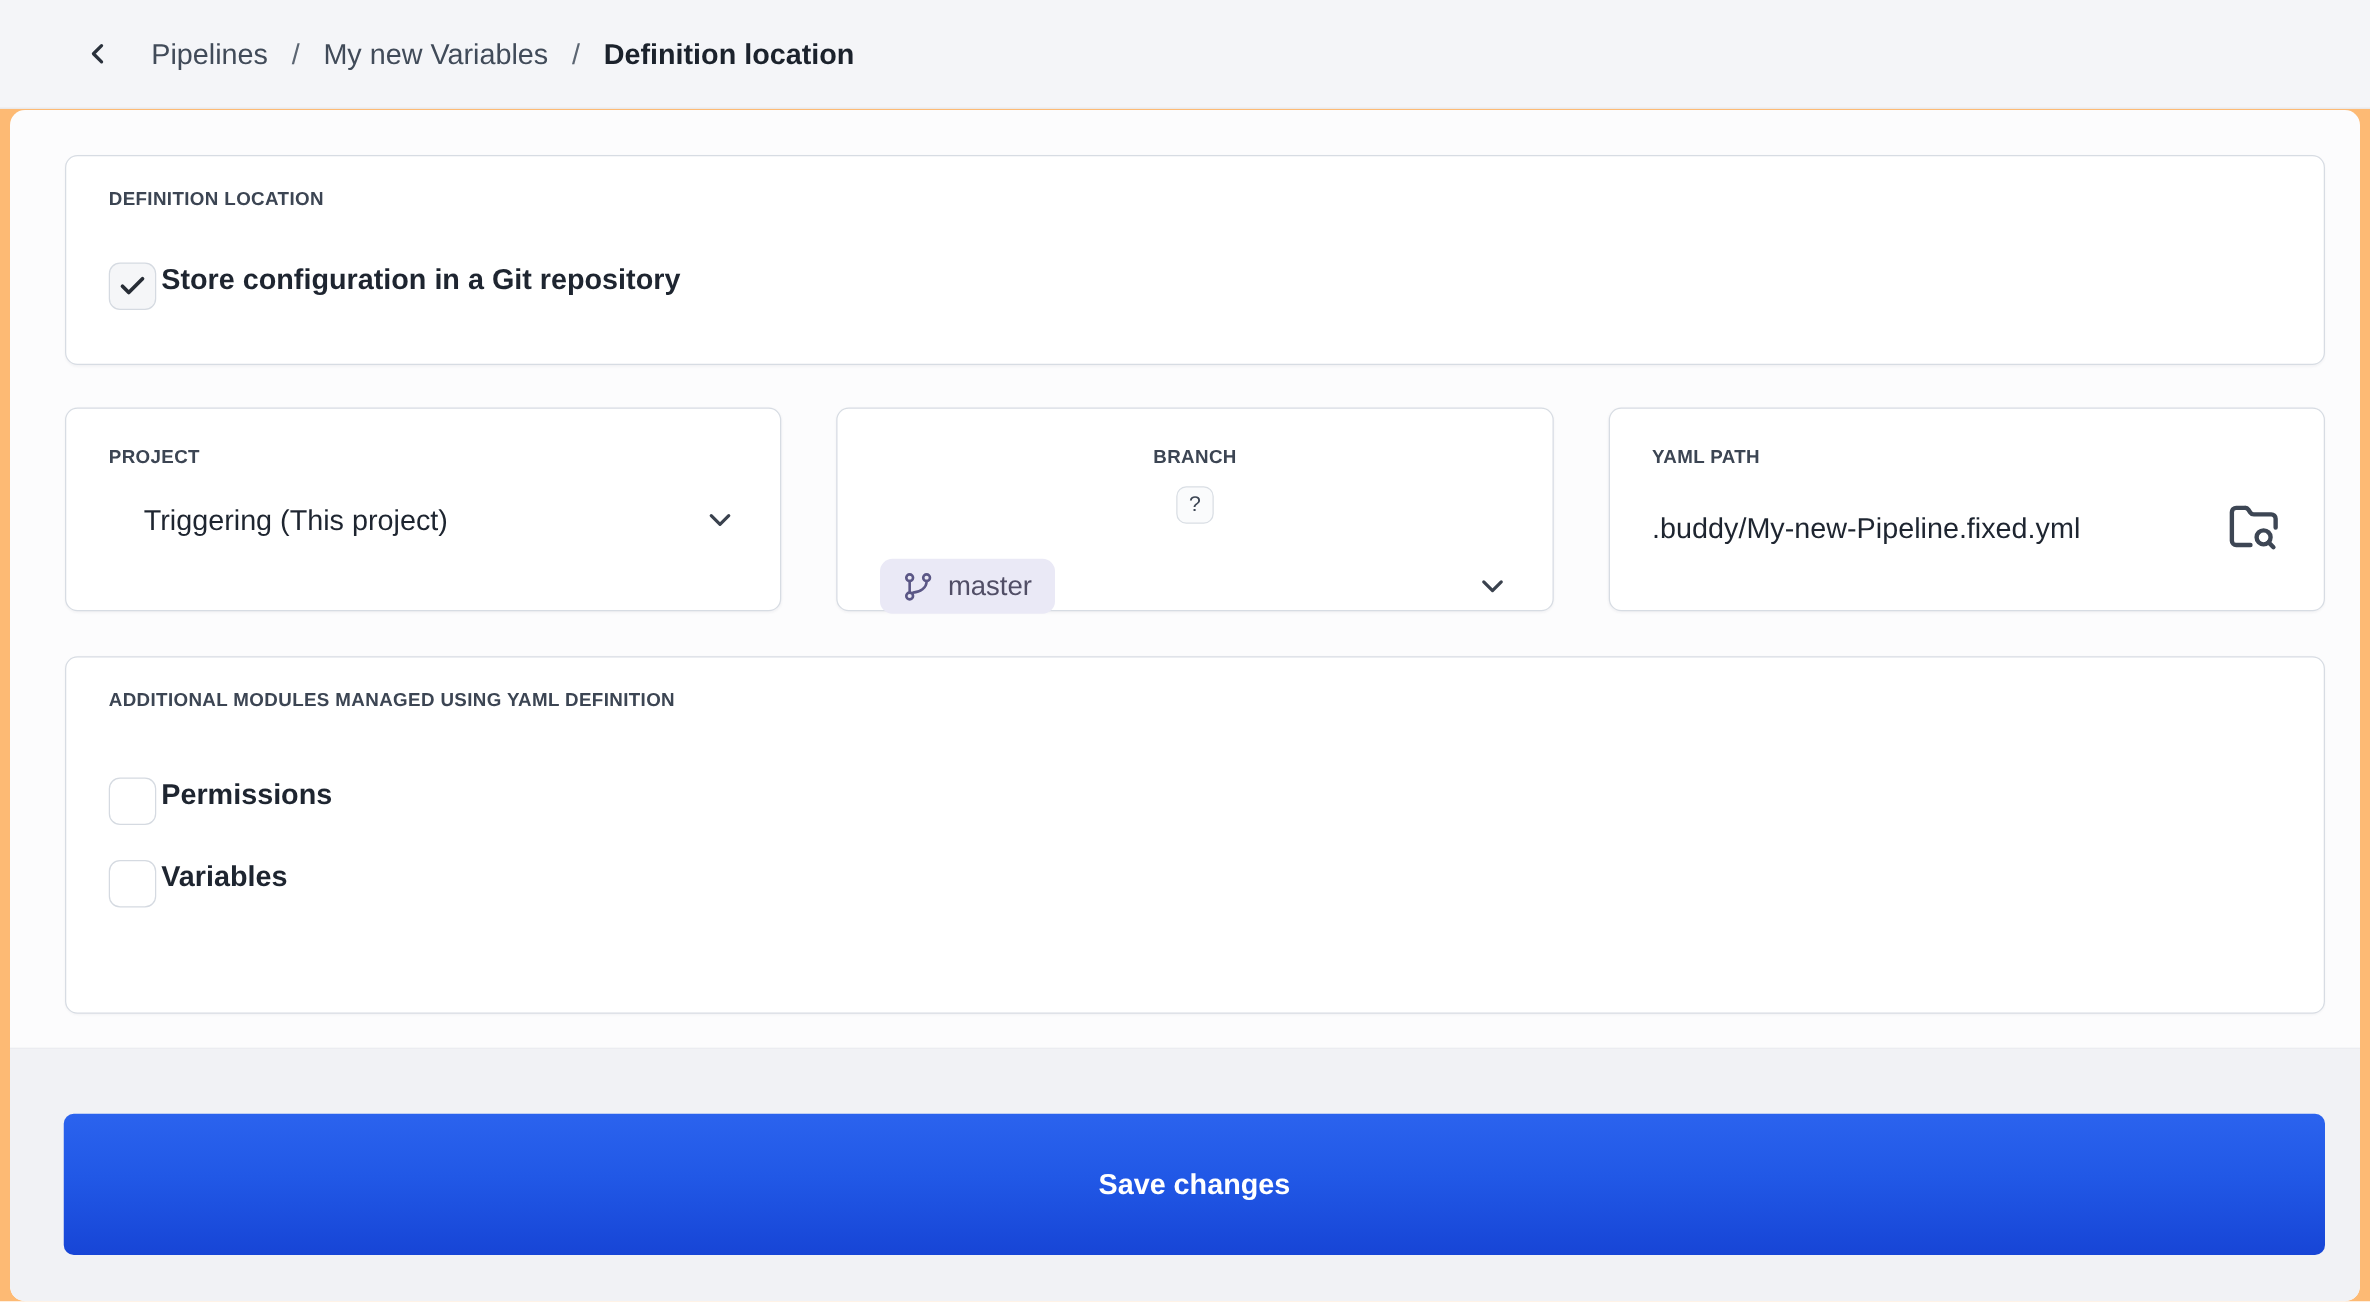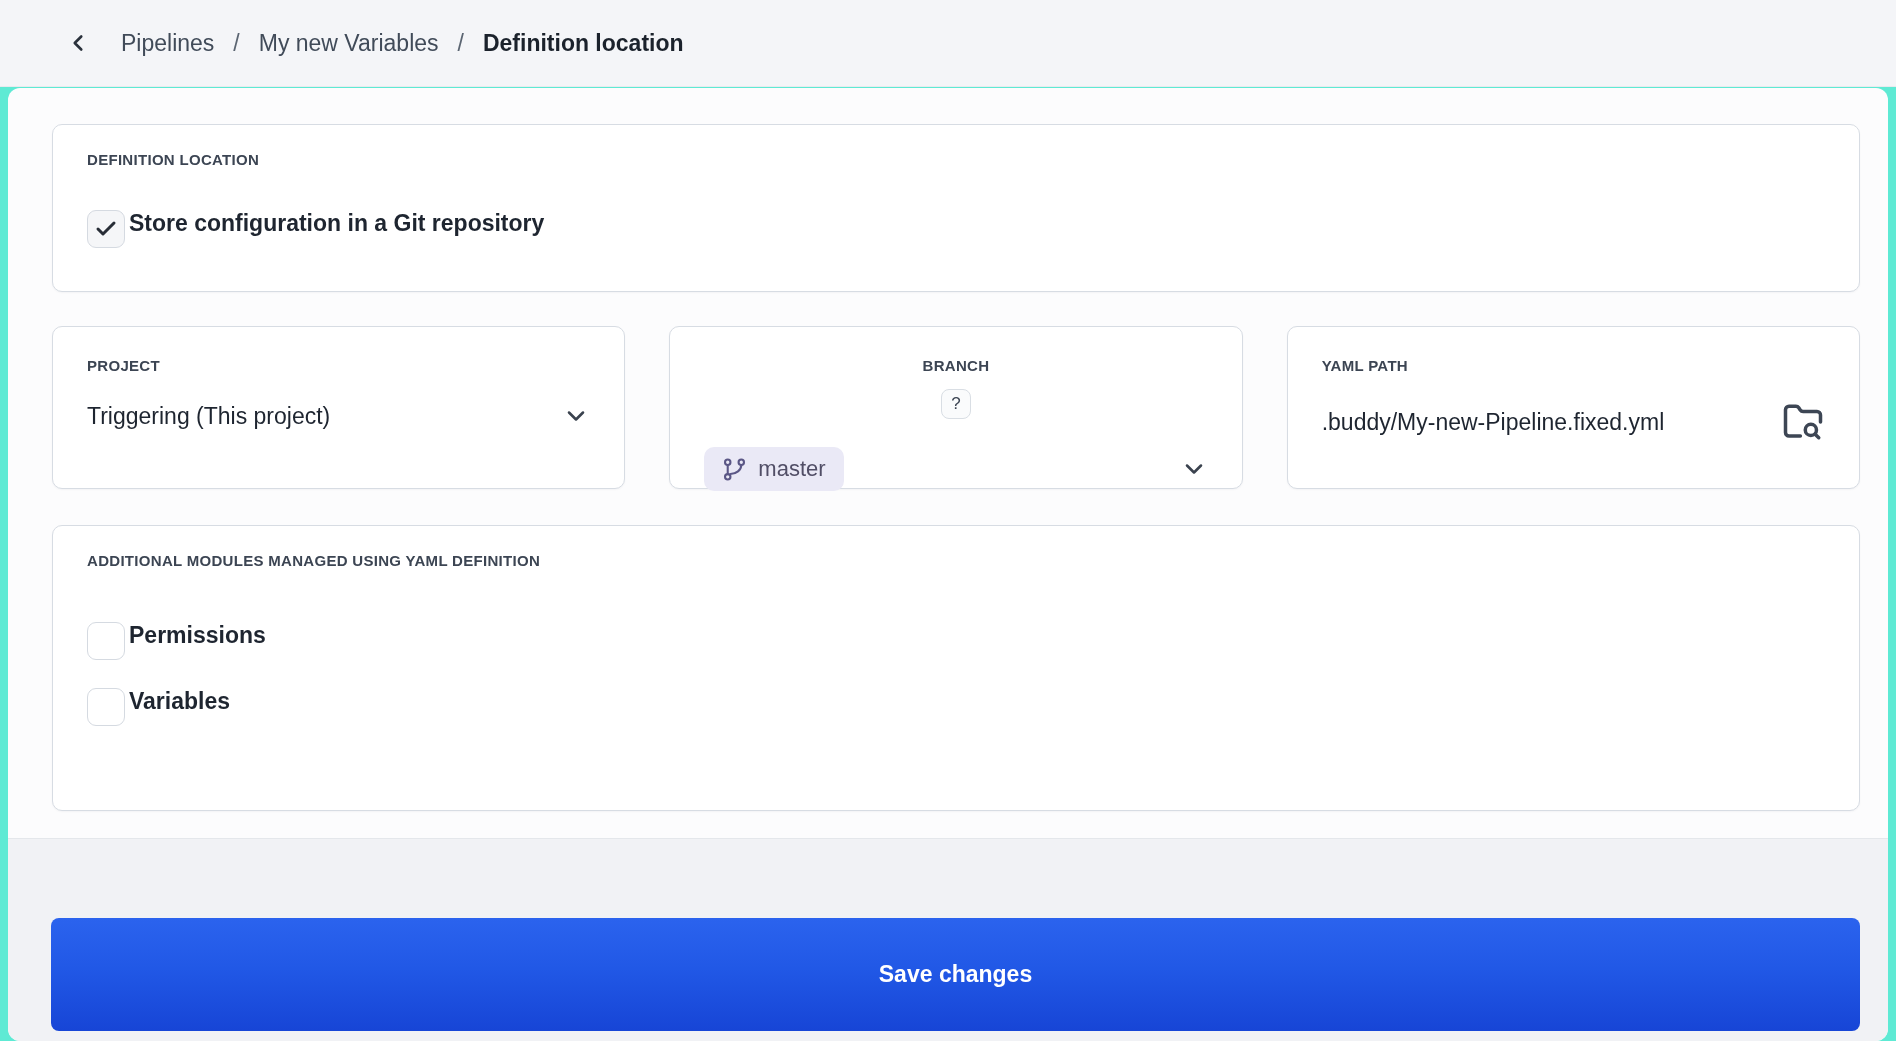--- a/index.html
+++ b/index.html
@@ -1,17 +1,17 @@
 <!DOCTYPE html>
 <html><head>
 <meta charset="utf-8">
 <style>
   * { margin:0; padding:0; box-sizing:border-box; }
   html,body { width:1896px; height:1048px; background:#ffffff; font-family:"Liberation Sans", sans-serif; }
-  .page { position:relative; width:1896px; height:1048px; background:#5eead4; overflow:hidden; }
+  .page { position:relative; width:1896px; height:1048px; background:#fdba74; overflow:hidden; }
   .bottom-strip { position:absolute; left:0; right:0; bottom:0; height:7px; background:#ffffff; }
 
   
   .topbar { height:87px; display:flex; align-items:center; padding-left:63px; background:#f4f5f8; border-bottom:1px solid #e8eaee; }
   .back-btn { background:none; border:none; cursor:pointer; width:30px; height:30px; display:flex; align-items:center; justify-content:center; }
   .crumbs { display:flex; align-items:center; margin-left:28px; font-size:23px; }
   .crumb-link { color:#414b59; text-decoration:none; cursor:pointer; }
   .crumb-sep { color:#5b6572; margin:0 19px; }
   .crumb-current { color:#1b222c; font-weight:700; }
 
@@ -29,37 +29,37 @@
   .checkbox { width:38px; height:38px; border:1.5px solid #d5dae1; border-radius:9px; background:#ffffff; display:flex; align-items:center; justify-content:center; flex:none; }
   .checkbox.checked { background:#f5f6f8; }
   .check-label { font-size:23px; color:#1e2530; }
 
   
   .grid { margin-top:34px; display:grid; grid-template-columns:repeat(3,1fr); gap:44px; }
   .grid .card { height:163px; padding:30px 34px; }
   .label-row { display:flex; align-items:center; gap:15px;flex-direction:column; }
   .help-badge { width:30px; height:30px; border:1px solid #d9dee4; border-radius:8px; background:#fafbfc; color:#3c4553; font-size:17px; display:flex; align-items:center; justify-content:center; cursor:pointer; }
   .select-row { margin-top:28px; display:flex; align-items:center; justify-content:space-between; cursor:pointer; }
-  .select-value { font-size:23px; color:#1e2530; }
+  .select-value { font-size:23px; color:#1e2530;margin-left:28px; }
   .branch-badge { display:inline-flex; align-items:center; gap:11px; height:44px; padding:0 18px; background:#eae9f6; border-radius:10px; }
   .branch-badge span { font-size:22px; color:#514e66; }
   .yaml-row { margin-top:26px; display:flex; align-items:center; justify-content:space-between; }
   .yaml-value { font-size:23px; color:#1e2530; }
   .browse-btn { background:none; border:none; cursor:pointer; width:44px; height:44px; display:flex; align-items:center; justify-content:center; }
 
   
   .card-modules { margin-top:36px; height:286px; padding:26px 34px; }
   .card-modules .check-row:first-of-type { margin-top:53px; }
   .card-modules .check-row + .check-row { margin-top:28px; }
 
   
   .footer { flex:1; background:#f1f2f5; border-top:1px solid #e4e7eb; border-radius:0 0 12px 12px; padding:52px 28px 0 43px; }
   .save-btn { display:block; width:100%; height:113px; border:none; border-radius:8px; cursor:pointer;
               background:linear-gradient(180deg,#2b63ee 0%, #2158e6 45%, #1745d6 100%);
-              color:#ffffff; font-family:"Liberation Sans",sans-serif; font-size:23px; font-weight:700;margin-top:27px; }
+              color:#ffffff; font-family:"Liberation Sans",sans-serif; font-size:23px; font-weight:700; }
 
   svg { display:block; }
 </style>
 </head>
 <body>
 
 <div class="page">
 
   <div class="topbar">
     <button class="back-btn">

